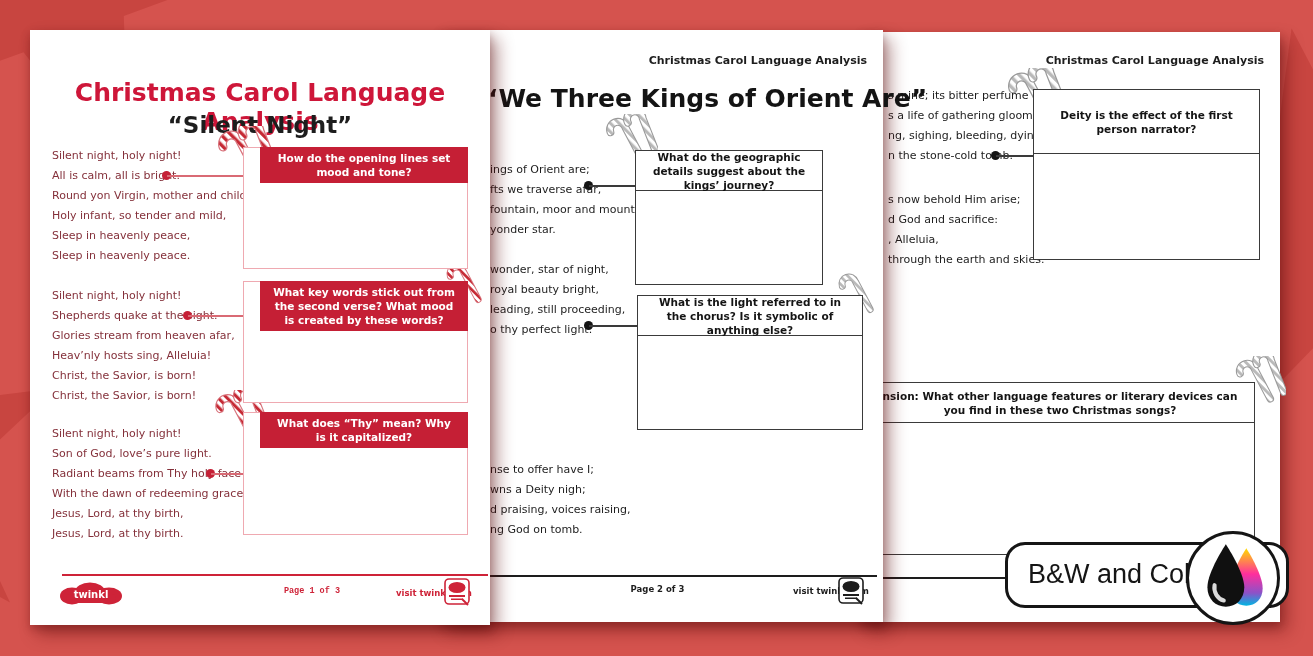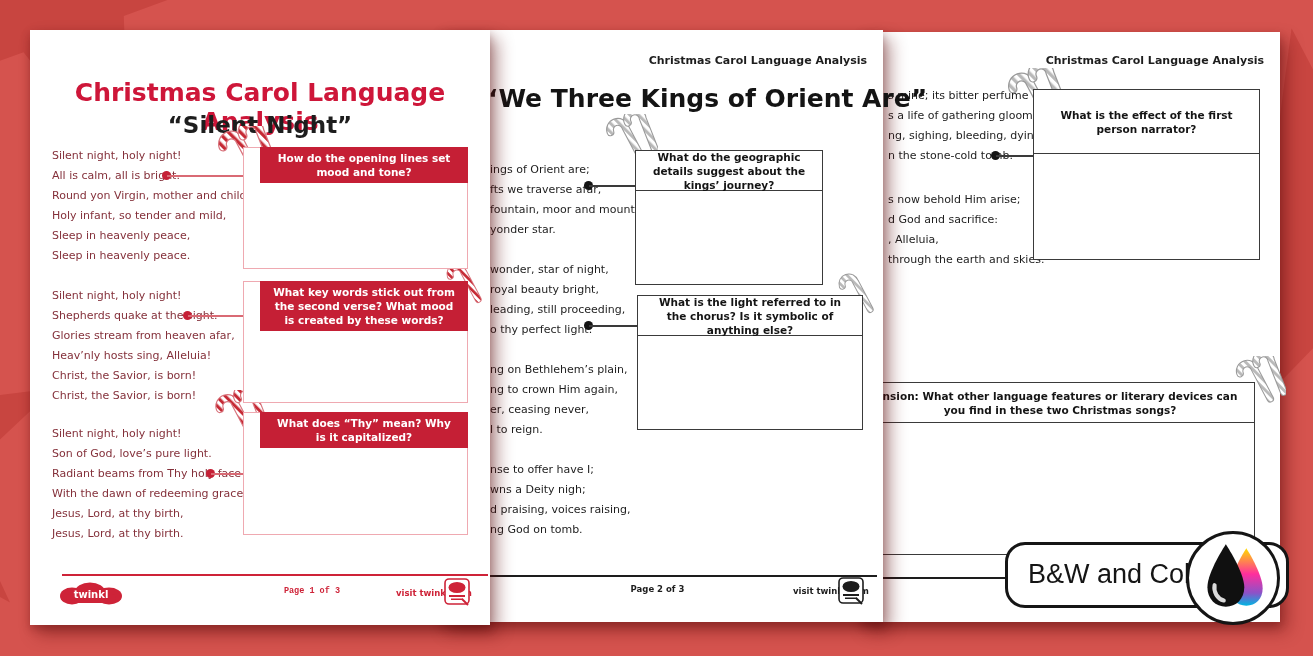--- a/index.html
+++ b/index.html
@@ -105,21 +105,21 @@
       <div class="lyric-line">d God and sacrifice:</div>
       <div class="lyric-line">, Alleluia,</div>
       <div class="lyric-line">through the earth and skies.</div>
     </div>
 
     <span class="dot bw" style="left:131px;top:119px;"></span>
     <span class="conn bw" style="left:136px;top:123px;width:38px;"></span>
 
     <div class="qbox bw" style="left:173px;top:57px;width:227px;height:171px;">
       <div class="qhead bwhead" style="height:64px;">
-        <p>What is the effect of the first person narrator?</p>
+        <p>Deity is the effect of the first person narrator?</p>
       </div>
     </div>
 
     <svg class="cane" style="left:366px;top:324px;" width="60" height="52" viewBox="0 0 64 62">
       <g fill="none" stroke-linecap="round">
         <path d="M13 21 a9 9 0 1 1 17 -6 l19 36" stroke="#9a9a9a" stroke-width="9"></path>
         <path d="M13 21 a9 9 0 1 1 17 -6 l19 36" stroke="url(#stripeK)" stroke-width="6.5"></path>
         <path d="M27 16 a9 9 0 1 1 17 -5 l15 38" transform="translate(6,-6)" stroke="#9a9a9a" stroke-width="9"></path>
         <path d="M27 16 a9 9 0 1 1 17 -5 l15 38" transform="translate(6,-6)" stroke="url(#stripeK)" stroke-width="6.5"></path>
       </g>
@@ -155,26 +155,20 @@
       <div class="lyric-line">ings of Orient are;</div>
       <div class="lyric-line">fts we traverse afar,</div>
       <div class="lyric-line">fountain, moor and mountain,</div>
       <div class="lyric-line">yonder star.</div>
     </div>
     <div class="lyrics" style="left:50px;top:230px;">
       <div class="lyric-line">wonder, star of night,</div>
       <div class="lyric-line">royal beauty bright,</div>
       <div class="lyric-line">leading, still proceeding,</div>
       <div class="lyric-line">o thy perfect light.</div>
-    </div>
-    <div class="lyrics" style="left:50px;top:330px;">
-      <div class="lyric-line">ng on Bethlehem’s plain,</div>
-      <div class="lyric-line">ng to crown Him again,</div>
-      <div class="lyric-line">er, ceasing never,</div>
-      <div class="lyric-line">l to reign.</div>
     </div>
     <div class="lyrics" style="left:50px;top:430px;">
       <div class="lyric-line">nse to offer have I;</div>
       <div class="lyric-line">wns a Deity nigh;</div>
       <div class="lyric-line">d praising, voices raising,</div>
       <div class="lyric-line">ng God on tomb.</div>
     </div>
 
     <span class="dot bw" style="left:144px;top:151px;"></span>
     <span class="conn bw" style="left:149px;top:155px;width:47px;"></span>

